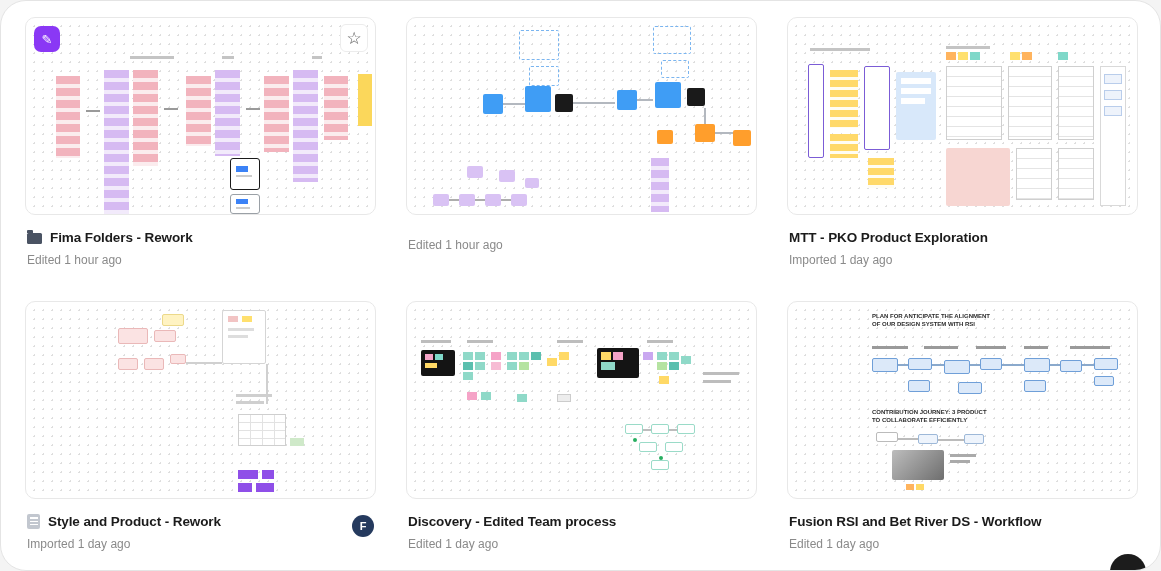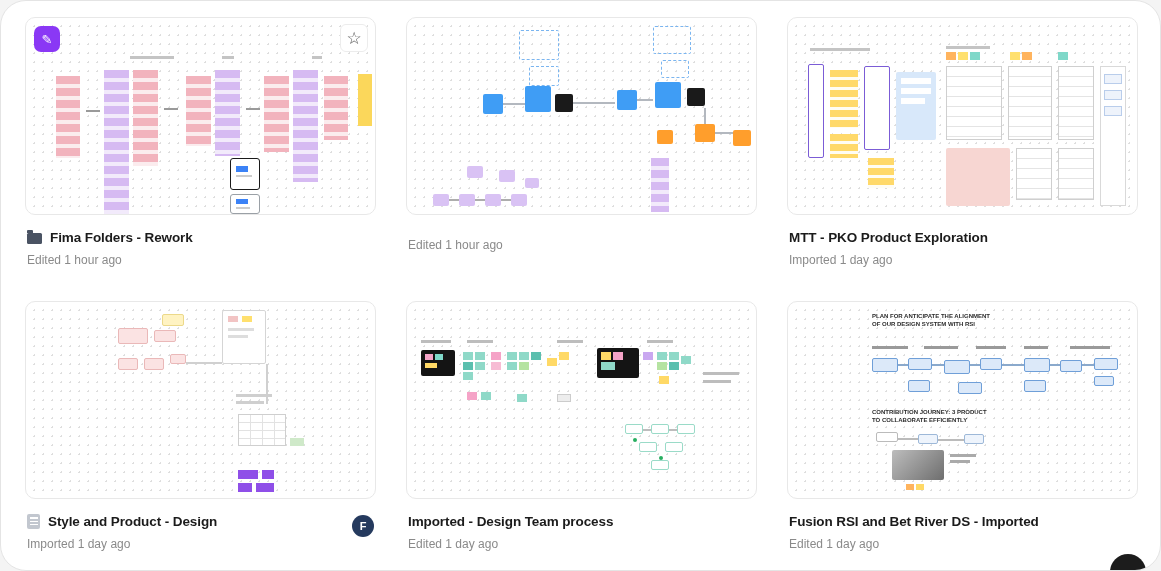--- a/index.html
+++ b/index.html
@@ -193,21 +193,21 @@
             <div style="position: absolute; left: 212px; top: 168px; width: 20px; height: 9px; box-sizing: border-box; background-color: rgb(143, 79, 232);"></div>
             <div style="position: absolute; left: 236px; top: 168px; width: 12px; height: 9px; box-sizing: border-box; background-color: rgb(143, 79, 232);"></div>
             <div style="position: absolute; left: 212px; top: 181px; width: 14px; height: 9px; box-sizing: border-box; background-color: rgb(143, 79, 232);"></div>
             <div style="position: absolute; left: 230px; top: 181px; width: 18px; height: 9px; box-sizing: border-box; background-color: rgb(143, 79, 232);"></div>
           </div>
     </div>
     <div class="footer">
       <div class="info">
         <div class="title-row">
           <span class="file-icon icon-doc"></span>
-          <span class="title">Style and Product - Design</span>
+          <span class="title">Style and Product - Rework</span>
         </div>
         <div class="meta">Imported 1 day ago</div>
       </div>
       <div class="avatar">F</div>
     </div>
   </div>
 
   <div class="card">
     <div class="thumb">
       <div class="canvas">
@@ -259,21 +259,21 @@
             <div style="position: absolute; left: 258px; top: 140px; width: 18px; height: 10px; box-sizing: border-box; background-color: rgb(255, 255, 255); border: 1px solid rgb(154, 219, 200); border-radius: 2px;"></div>
             <div style="position: absolute; left: 226px; top: 136px; width: 4px; height: 4px; box-sizing: border-box; background-color: rgb(39, 174, 96); border-radius: 2px;"></div>
             <div style="position: absolute; left: 252px; top: 154px; width: 4px; height: 4px; box-sizing: border-box; background-color: rgb(39, 174, 96); border-radius: 2px;"></div>
             <div style="position: absolute; left: 244px; top: 158px; width: 18px; height: 10px; box-sizing: border-box; background-color: rgb(255, 255, 255); border: 1px solid rgb(154, 219, 200); border-radius: 2px;"></div>
           </div>
     </div>
     <div class="footer">
       <div class="info">
         <div class="title-row">
 
-          <span class="title">Imported - Design Team process</span>
+          <span class="title">Discovery - Edited Team process</span>
         </div>
         <div class="meta">Edited 1 day ago</div>
       </div>
 
     </div>
   </div>
 
   <div class="card">
     <div class="thumb">
       <div class="canvas">
@@ -312,21 +312,21 @@
             <div style="position: absolute; left: 162px; top: 152px; width: 26px; height: 3px; box-sizing: border-box; background-color: rgb(170, 170, 170);"></div>
             <div style="position: absolute; left: 162px; top: 158px; width: 20px; height: 3px; box-sizing: border-box; background-color: rgb(170, 170, 170);"></div>
             <div style="position: absolute; left: 118px; top: 182px; width: 8px; height: 6px; box-sizing: border-box; background-color: rgb(255, 180, 94);"></div>
             <div style="position: absolute; left: 128px; top: 182px; width: 8px; height: 6px; box-sizing: border-box; background-color: rgb(255, 217, 102);"></div>
           </div>
     </div>
     <div class="footer">
       <div class="info">
         <div class="title-row">
 
-          <span class="title">Fusion RSI and Bet River DS - Imported</span>
+          <span class="title">Fusion RSI and Bet River DS - Workflow</span>
         </div>
         <div class="meta">Edited 1 day ago</div>
       </div>
 
     </div>
   </div>
 </div>
   <div class="fab"></div>
 </div>
 

